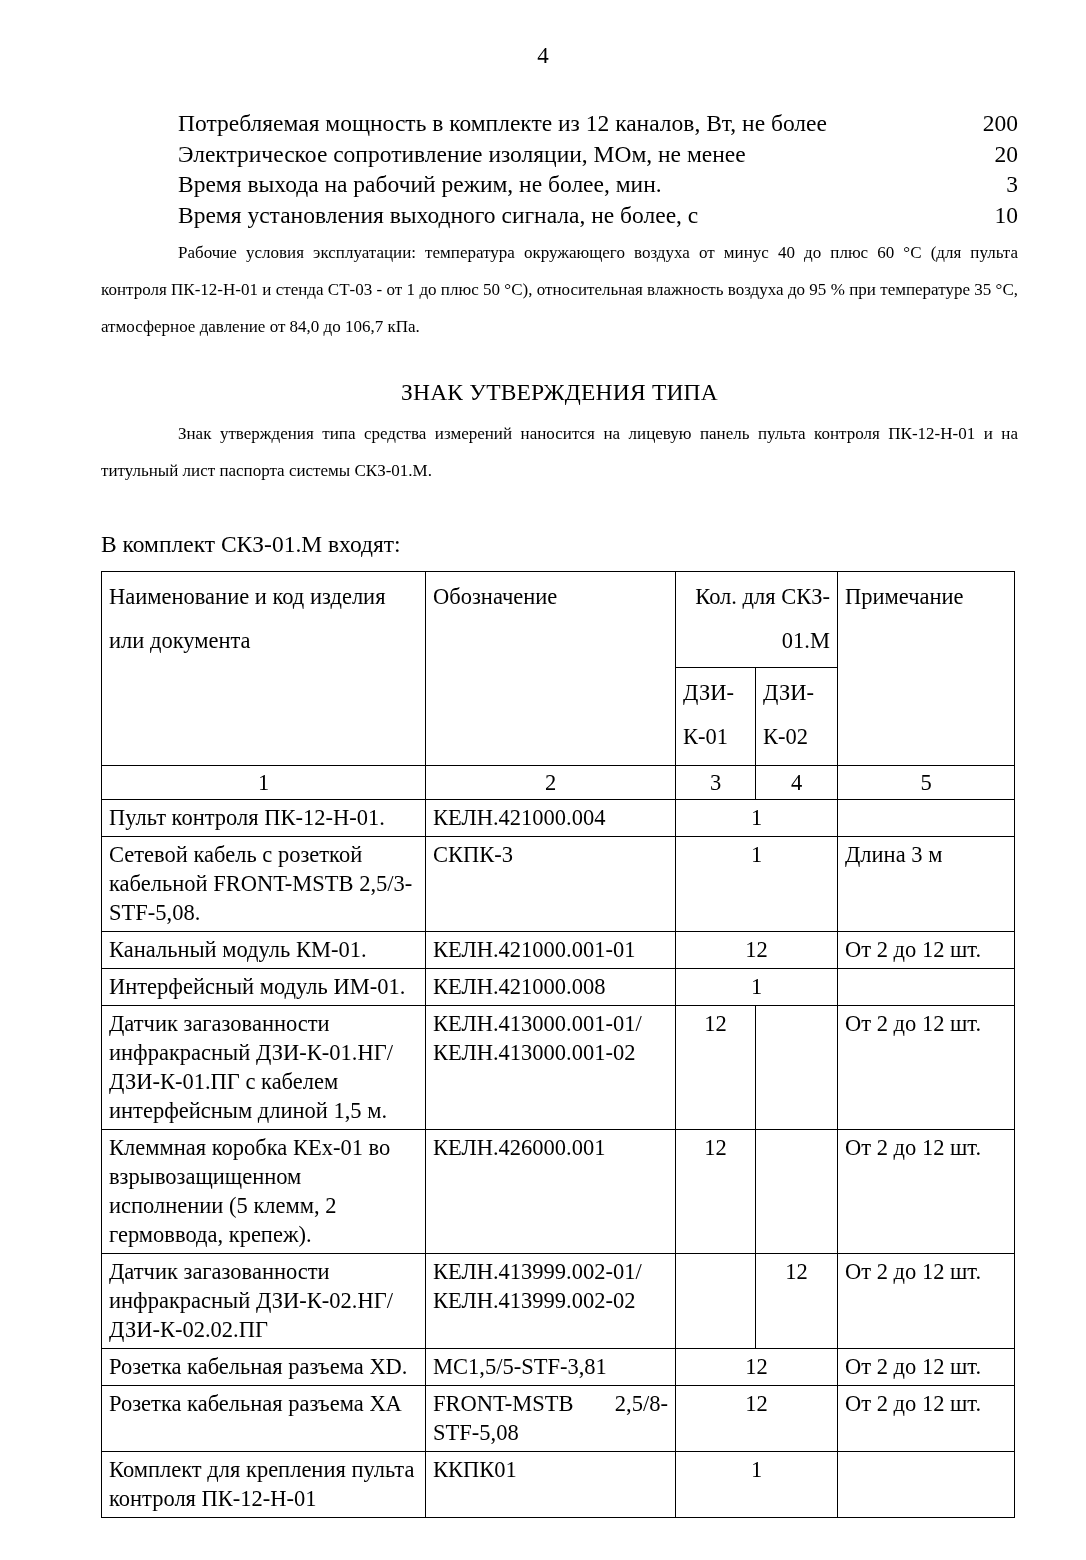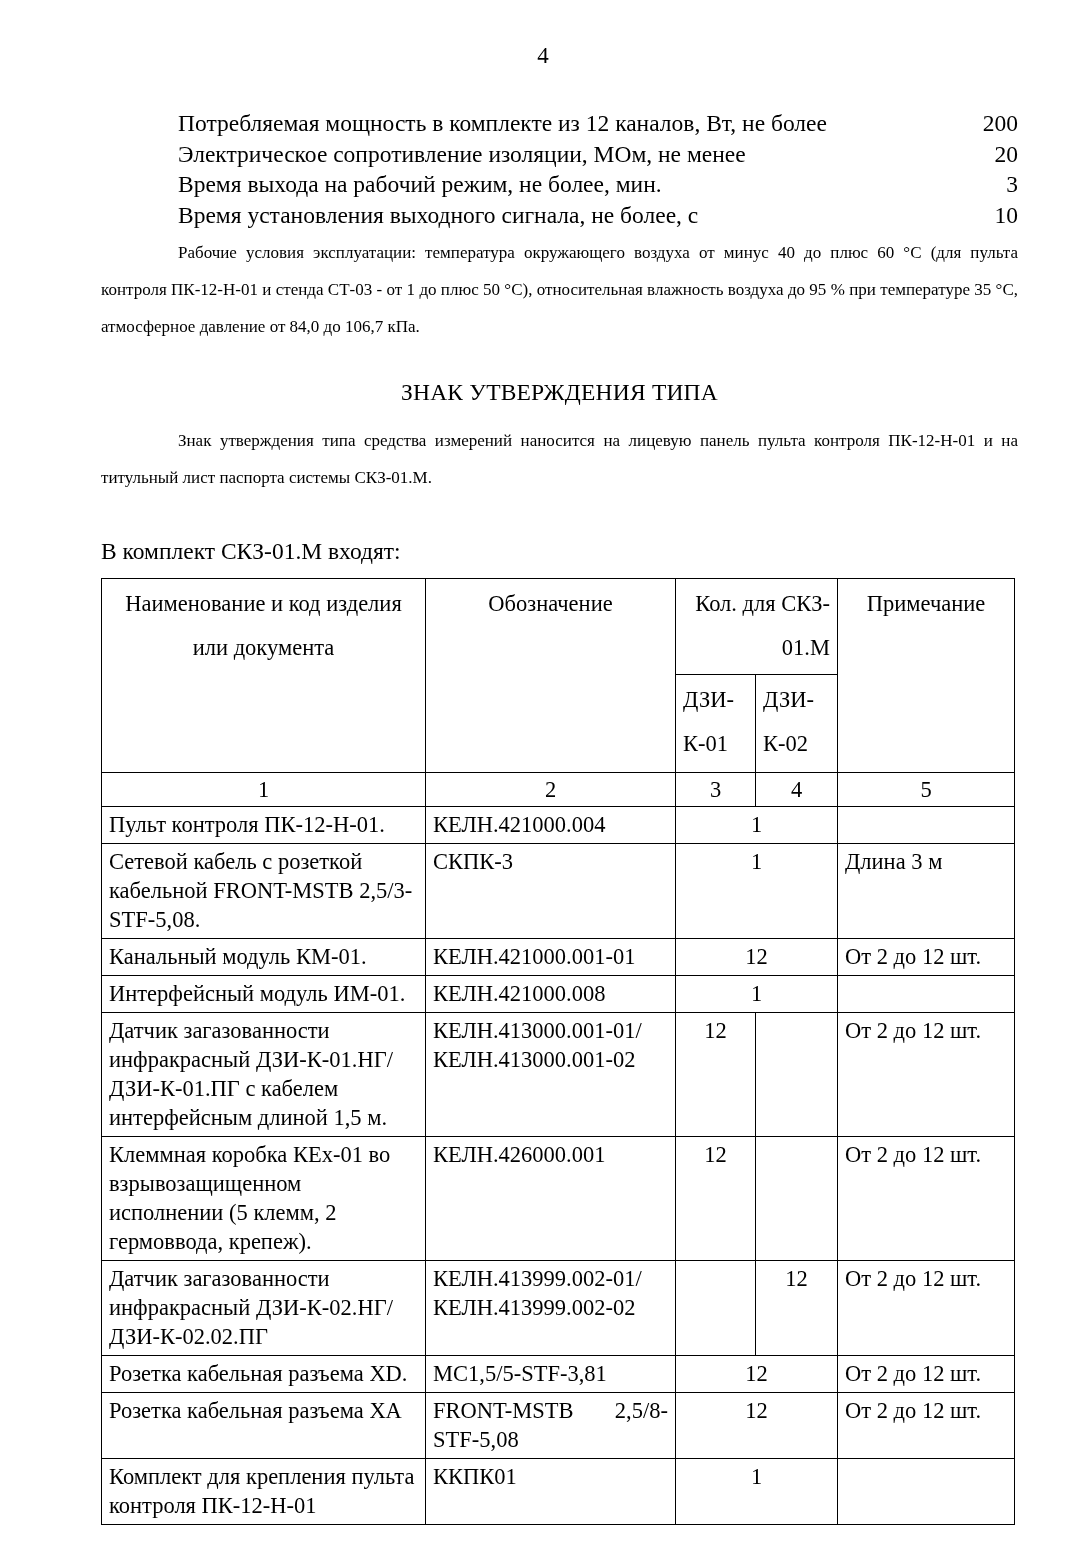--- a/index.html
+++ b/index.html
@@ -105,21 +105,20 @@
     border: 1.6px solid #000000;
     padding: 3px 7px 4px 7px;
     vertical-align: top;
     text-align: left;
     font-weight: normal;
   }
   .komplekt-table th.hd-main {
     height: 176px;
     vertical-align: top;
     line-height: 44px;
-    text-align: center;
   }
   .komplekt-table th.hd-qty-group {
     text-align: right;
     line-height: 44px;
     vertical-align: top;
   }
   .komplekt-table th.hd-sub {
     text-align: left;
     line-height: 44px;
     vertical-align: top;
@@ -167,21 +166,21 @@
       </div>
       <div class="spec-row">
         <span class="spec-label">Время установления выходного сигнала, не более, с</span>
         <span class="spec-value">10</span>
       </div>
     </div>
 
     <p class="para">Рабочие условия эксплуатации: температура окружающего воздуха от минус 40 до плюс 60 °С (для пульта контроля ПК-12-Н-01 и стенда СТ-03 - от 1 до плюс 50 °С), относительная влажность воздуха до 95 % при температуре 35 °С, атмосферное давление от 84,0 до 106,7 кПа.</p>
 
     <p class="section-heading h-znak">ЗНАК УТВЕРЖДЕНИЯ ТИПА</p>
-    <p class="para" style="margin-top:15px;">Знак утверждения типа средства измерений наносится на лицевую панель пульта контроля ПК-12-Н-01 и на титульный лист паспорта системы СКЗ-01.М.</p>
+    <p class="para" style="margin-top:8px;">Знак утверждения типа средства измерений наносится на лицевую панель пульта контроля ПК-12-Н-01 и на титульный лист паспорта системы СКЗ-01.М.</p>
 
     <p class="lead-in">В комплект СКЗ-01.М входят:</p>
 
     <table class="komplekt-table">
       <colgroup>
         <col class="col-1">
           <col class="col-2">
           <col class="col-3">
           <col class="col-4">
           <col class="col-5">

